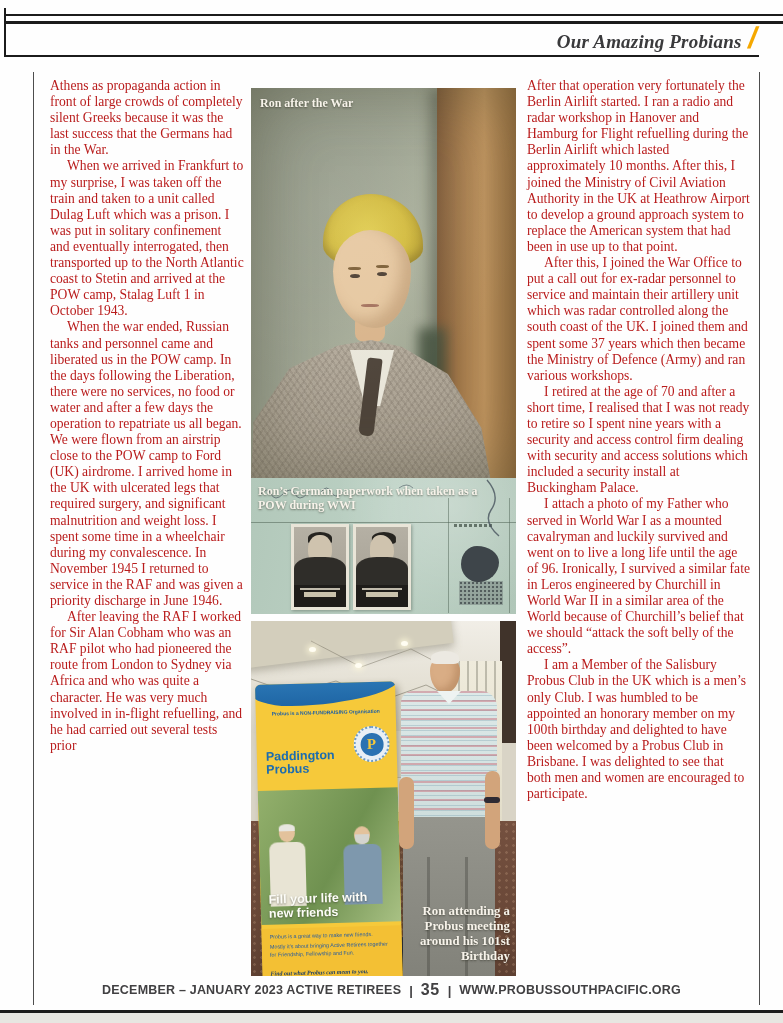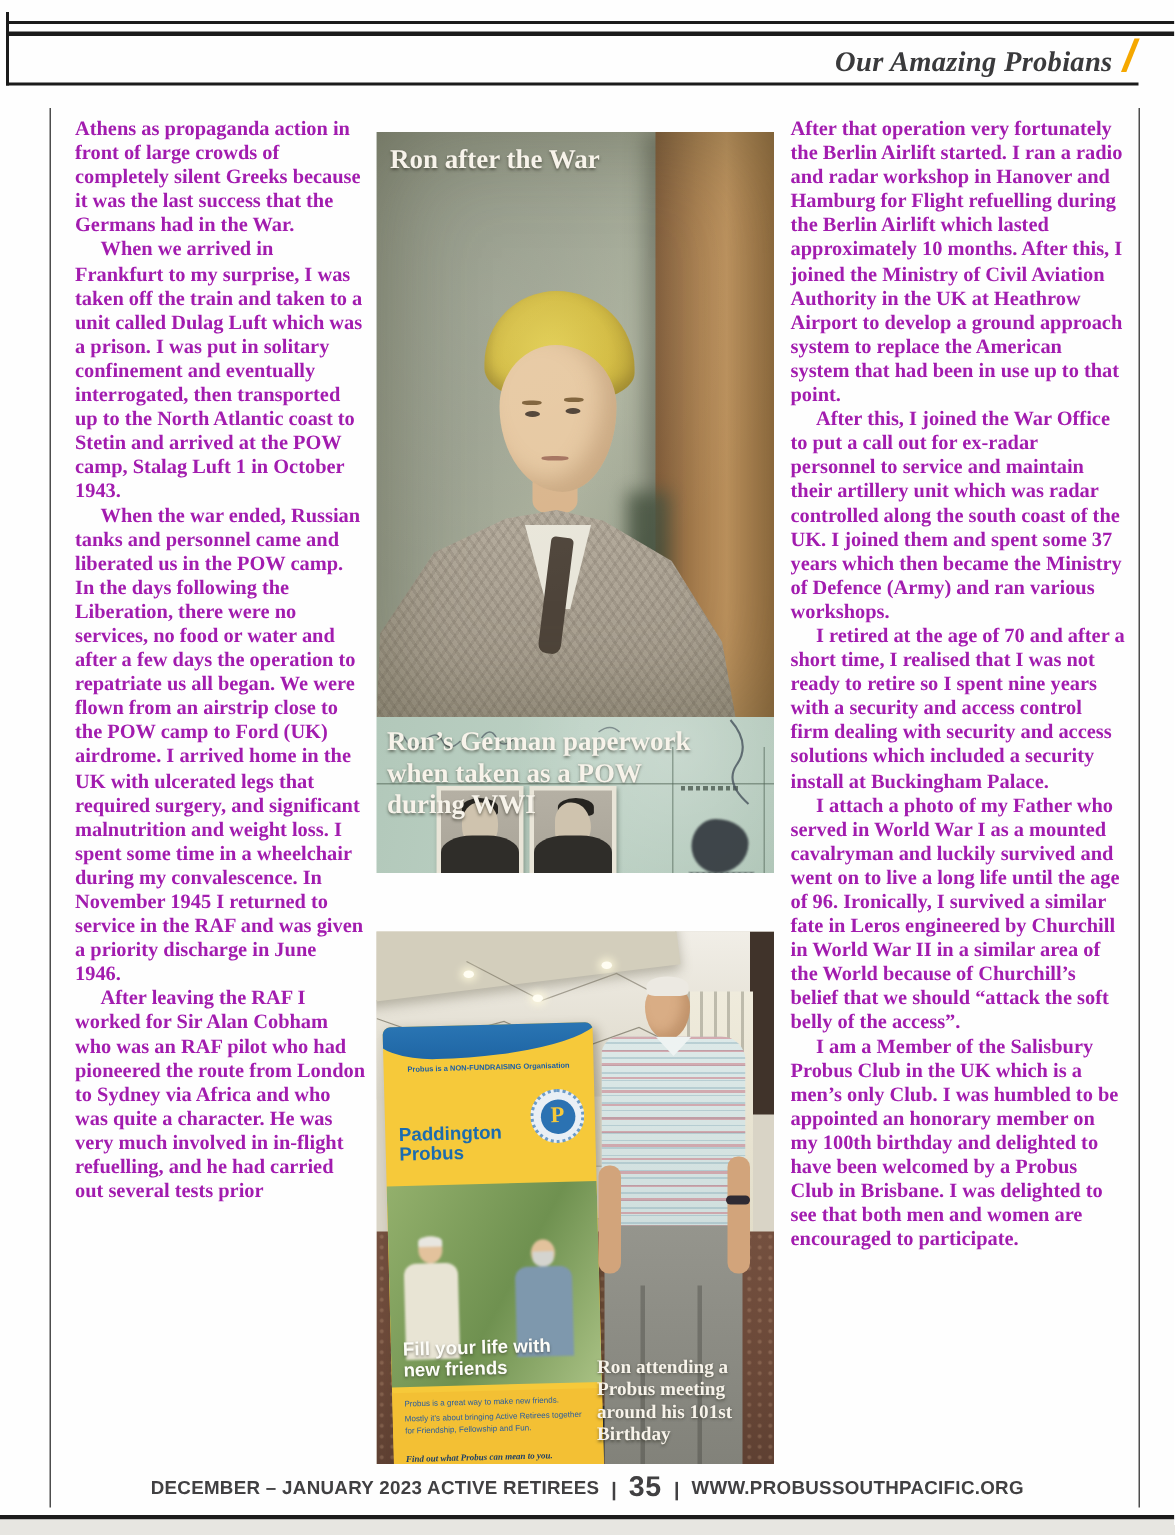--- a/index.html
+++ b/index.html
@@ -20,30 +20,30 @@
          color:#F5A800;transform:skewX(-12deg);line-height:1;}
   .cover-title{font-family:"Liberation Sans",sans-serif;font-weight:bold;font-size:31px;
                color:#161616;letter-spacing:-.5px;line-height:1;}
 
   
   .vrule-left{position:absolute;left:33px;top:72px;width:1px;height:933px;background:#4d4d4d;}
   .vrule-right{position:absolute;left:759px;top:72px;width:1px;height:933px;background:#4d4d4d;}
 
   
   .col{position:absolute;top:78px;font-size:13.6px;line-height:16.1px;
-       font-weight:700;text-align:left;color:#a21caf;}
+       font-weight:400;text-align:left;color:#b91c1c;}
   .col-left{left:50px;width:194px;}
   .col-right{left:527px;width:223px;}
   .col p{margin:0;}
   .col p + p{text-indent:1.25em;}
 
   
   .photo{position:absolute;left:251px;width:265px;overflow:hidden;background:#999;}
   .caption{position:absolute;z-index:30;font-family:"Liberation Serif",serif;font-weight:bold;
-           font-size:18px;line-height:1.18;color:#f7f3ea;text-shadow:0 1px 2px rgba(40,40,30,.55);}
+           font-size:12px;line-height:1.18;color:#f7f3ea;text-shadow:0 1px 2px rgba(40,40,30,.55);}
 
   
   #photo1{top:88px;height:390px;
     background:linear-gradient(115deg,#868c7c 0%,#9aa08f 35%,#aab09c 55%,#949a88 80%);}
   .p1-pillar{position:absolute;right:0;top:0;width:79px;height:100%;
     background:linear-gradient(90deg,#7c5836 0%,#a87e4e 35%,#c2955f 60%,#9a7040 100%);
     box-shadow:-8px 0 12px rgba(60,65,50,.45);}
   .p1-gap{position:absolute;right:70px;bottom:0;width:28px;height:150px;background:#45523f;
     filter:blur(6px);opacity:.85;}
   .p1-jacket{position:absolute;left:0;bottom:-4px;width:240px;height:142px;
@@ -67,21 +67,21 @@
     box-shadow:inset -10px -8px 14px rgba(150,110,70,.35);}
   .p1-eye{position:absolute;width:10px;height:4px;background:#4a3c30;border-radius:50%;}
   .p1-eye.l{left:17px;top:44px;}  .p1-eye.r{left:44px;top:42px;}
   .p1-brow{position:absolute;width:13px;height:3px;background:#7a5c34;border-radius:40%;}
   .p1-brow.l{left:15px;top:37px;} .p1-brow.r{left:43px;top:35px;}
   .p1-mouth{position:absolute;left:28px;top:74px;width:18px;height:3px;background:#a3705c;border-radius:40%;}
   .p1-grain{position:absolute;inset:0;box-shadow:inset 0 0 70px rgba(70,70,45,.4);
     background:radial-gradient(circle at 30% 30%,rgba(255,255,240,.10),transparent 60%);}
 
   
-  #photo2{top:478px;height:104px;
+  #photo2{top:478px;height:136px;
     background:
       radial-gradient(circle at 75% 20%,rgba(255,255,255,.25),transparent 50%),
       linear-gradient(100deg,#b2c8ba,#bcd1c4 50%,#b0c6b8);}
   .p2-hline{position:absolute;left:0;top:44px;width:265px;height:1px;background:rgba(80,100,85,.55);}
   .p2-vline1{position:absolute;left:197px;top:20px;width:1px;height:115px;background:rgba(80,100,85,.5);}
   .p2-vline2{position:absolute;left:258px;top:20px;width:1px;height:115px;background:rgba(80,100,85,.5);}
   .p2-label{position:absolute;left:203px;top:46px;width:40px;height:3px;
     background:repeating-linear-gradient(90deg,rgba(60,75,65,.7) 0 3px,transparent 3px 5px);}
   .mug{position:absolute;top:46px;width:58px;height:86px;background:#e9e5d8;
     box-shadow:1px 1px 3px rgba(50,60,50,.4);padding:3px;box-sizing:border-box;}
@@ -172,28 +172,28 @@
     clip-path:polygon(0 0,100% 0,50% 100%);}
   .man-arm-l{position:absolute;left:148px;top:156px;width:15px;height:72px;background:#d2a47b;
     border-radius:7px;z-index:5;}
   .man-arm-r{position:absolute;left:234px;top:150px;width:15px;height:78px;background:#d2a47b;
     border-radius:7px;z-index:5;}
   .man-watch{position:absolute;left:233px;top:176px;width:16px;height:6px;background:#2f2a33;
     border-radius:3px;z-index:6;}
   .man-trousers{position:absolute;left:152px;top:196px;width:92px;height:159px;z-index:4;
     background:linear-gradient(#95958d,#82827a);border-radius:4px 4px 0 0;}
   .man-crease{position:absolute;top:40px;bottom:0;width:3px;background:rgba(60,60,55,.35);}
-  .p3-caption{right:6px;bottom:12px;width:112px;font-size:12.8px;}
+  .p3-caption{right:6px;bottom:12px;width:112px;text-align:right;font-size:12.8px;}
 
   
   .footer{position:absolute;left:0;top:981px;width:783px;display:flex;justify-content:center;
     align-items:center;gap:8px;font-family:"Liberation Sans",sans-serif;color:#414042;}
   .footer .issue,.footer .website{font-size:12.5px;font-weight:bold;letter-spacing:.2px;}
   .footer .sep{font-size:13px;font-weight:bold;}
-  .footer .pagenum{font-size:19px;font-weight:600;letter-spacing:.5px;}
+  .footer .pagenum{font-size:16px;font-weight:600;letter-spacing:.5px;}
   .rule-bottom{position:absolute;left:0;top:1010px;width:783px;height:3px;background:#1c1c1c;}
   .bottom-strip{position:absolute;left:0;top:1013px;width:783px;height:10px;background:#e7e6e1;}
 </style>
 </head>
 <body>
 
 <div class="page">
 
   <div class="rule rule-top1"></div>
   <div class="rule rule-top2"></div>

